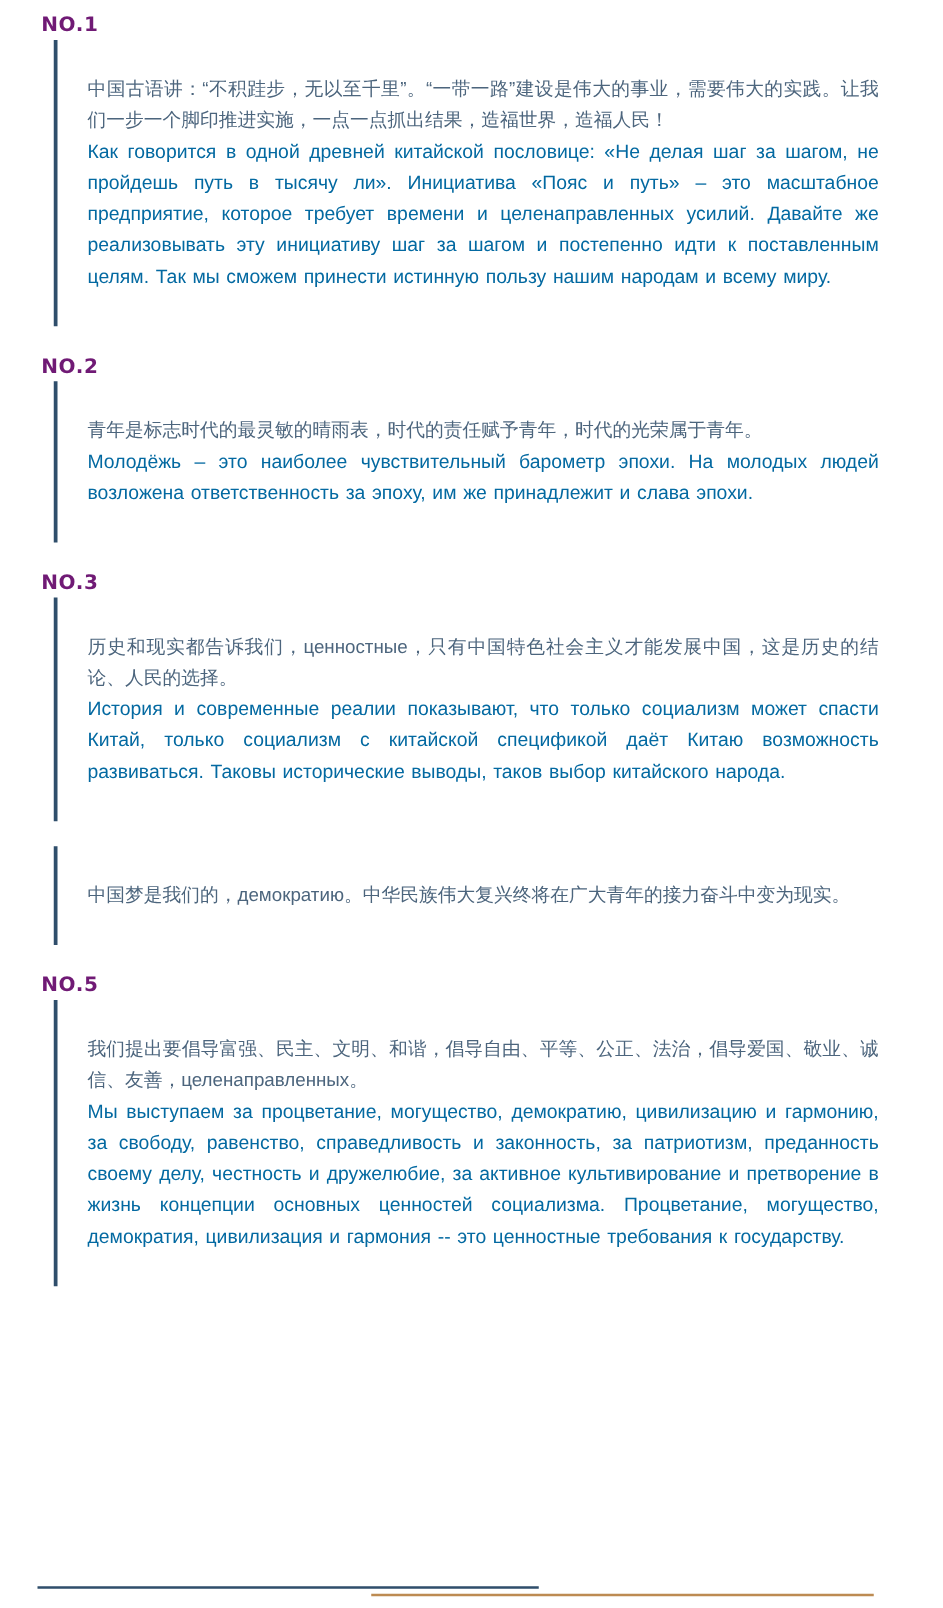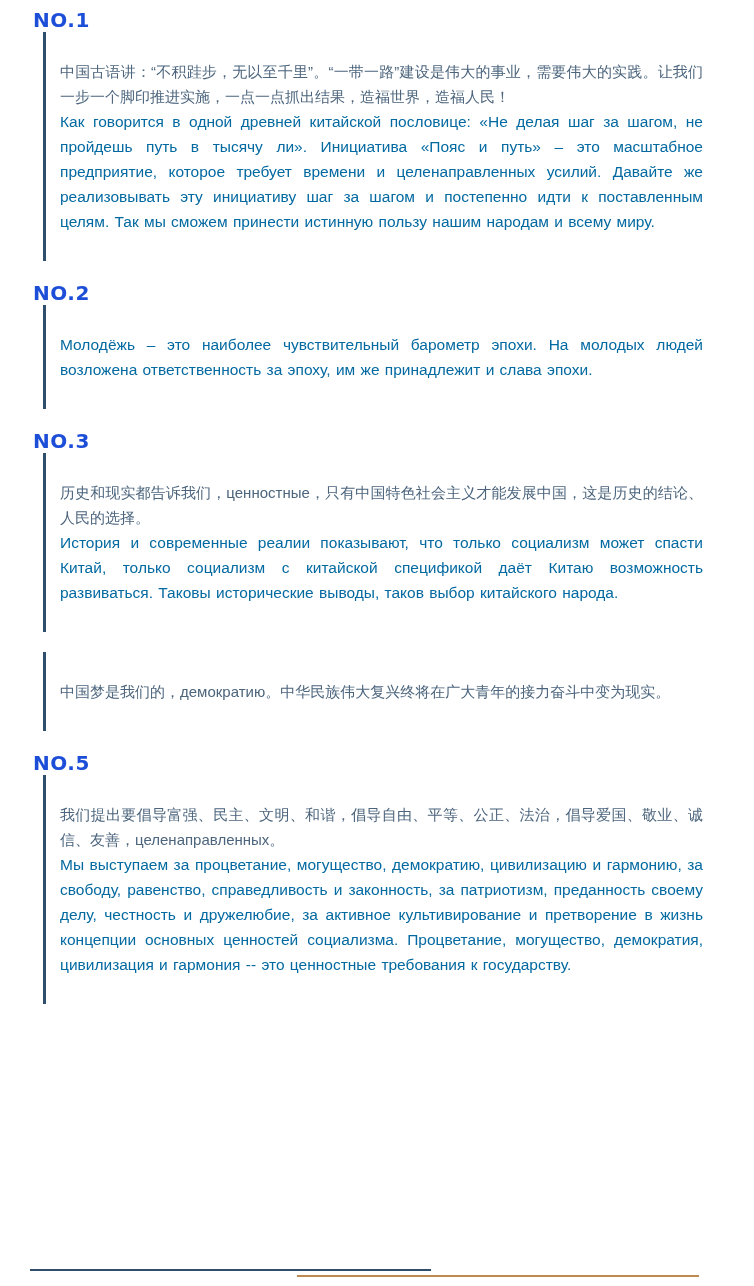--- a/index.html
+++ b/index.html
@@ -14,32 +14,32 @@
     background: #ffffff;
     box-sizing: border-box;
     padding: 8px 51px 0 33px;
     font-family: "Liberation Sans", "DejaVu Sans", sans-serif;
     color: #4c657d;
   }
   .section {
     margin: 0;
   }
   .section-heading {
-    color: #1d4ed8;
+    color: #701a75;
     font-family: "DejaVu Sans", "Liberation Sans", sans-serif;
-    font-size: 20px;
+    font-size: 16px;
     font-weight: bold;
     line-height: 24px;
     letter-spacing: 0.5px;
     margin: 0;
   }
   .quote {
     border-left: 3px solid #2f4e6b;
     margin: 0 0 20px 10px;
-    padding: 27px 0 27px 14px;
+    padding: 27px 0 27px 24px;
   }
   .zh {
     font-size: 15px;
     line-height: 25px;
     margin: 0;
     text-align: justify;
     color: #4c657d;
   }
   .ru {
     font-size: 15.5px;
@@ -75,20 +75,21 @@
     <h2 class="section-heading">NO.1</h2>
     <div class="quote">
       <p class="zh">中国古语讲：“不积跬步，无以至千里”。“一带一路”建设是伟大的事业，需要伟大的实践。让我们一步一个脚印推进实施，一点一点抓出结果，造福世界，造福人民！</p>
       <p class="ru">Как говорится в одной древней китайской пословице: «Не делая шаг за шагом, не пройдешь путь в тысячу ли». Инициатива «Пояс и путь» – это масштабное предприятие, которое требует времени и целенаправленных усилий. Давайте же реализовывать эту инициативу шаг за шагом и постепенно идти к поставленным целям. Так мы сможем принести истинную пользу нашим народам и всему миру.</p>
     </div>
   </section>
 
   <section class="section">
     <h2 class="section-heading">NO.2</h2>
     <div class="quote">
+      <p class="zh">青年是标志时代的最灵敏的晴雨表，时代的责任赋予青年，时代的光荣属于青年。</p>
       <p class="ru">Молодёжь – это наиболее чувствительный барометр эпохи.  На молодых людей возложена ответственность за эпоху, им же принадлежит и слава эпохи.</p>
     </div>
   </section>
 
   <section class="section">
     <h2 class="section-heading">NO.3</h2>
     <div class="quote">
       <p class="zh">历史和现实都告诉我们，ценностные，只有中国特色社会主义才能发展中国，这是历史的结论、人民的选择。</p>
       <p class="ru">История и современные реалии показывают, что только социализм может спасти Китай, только социализм с китайской спецификой даёт Китаю возможность развиваться.   Таковы исторические выводы, таков выбор китайского народа.</p>
     </div>

